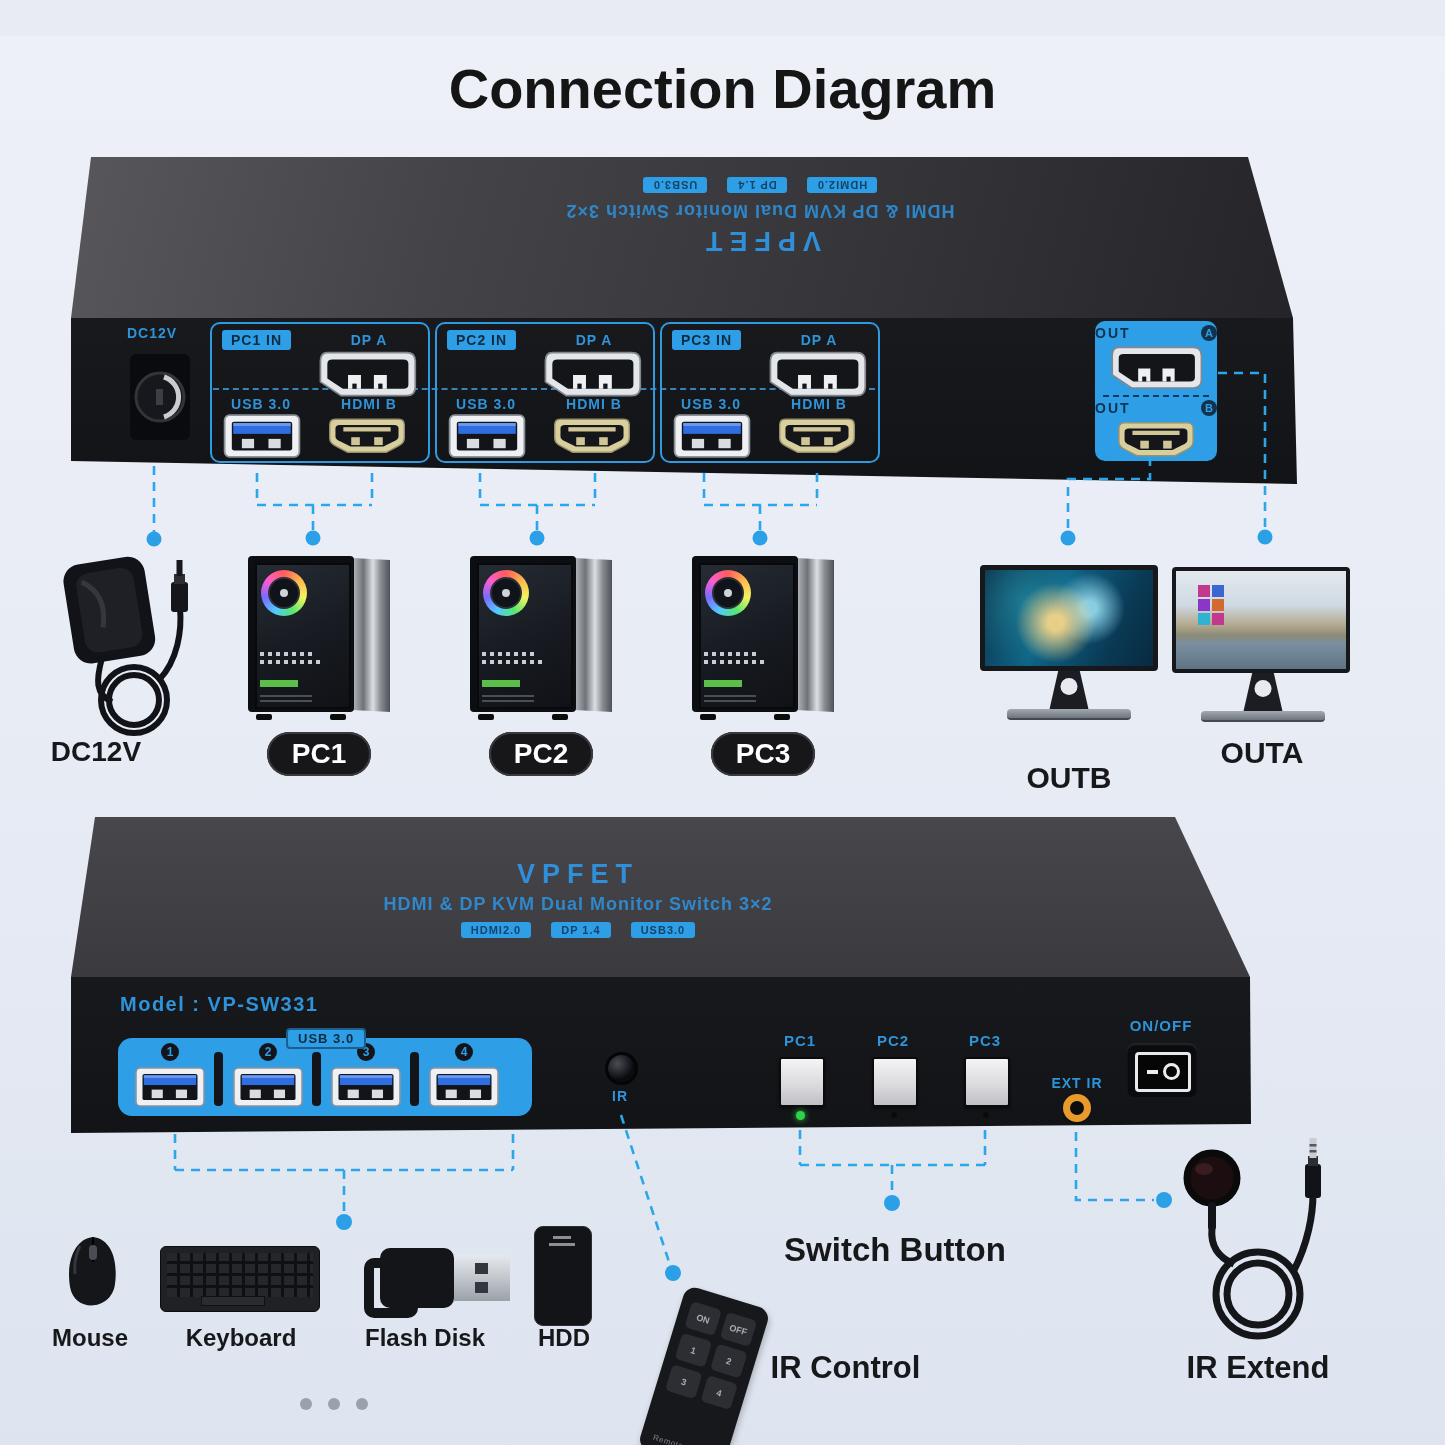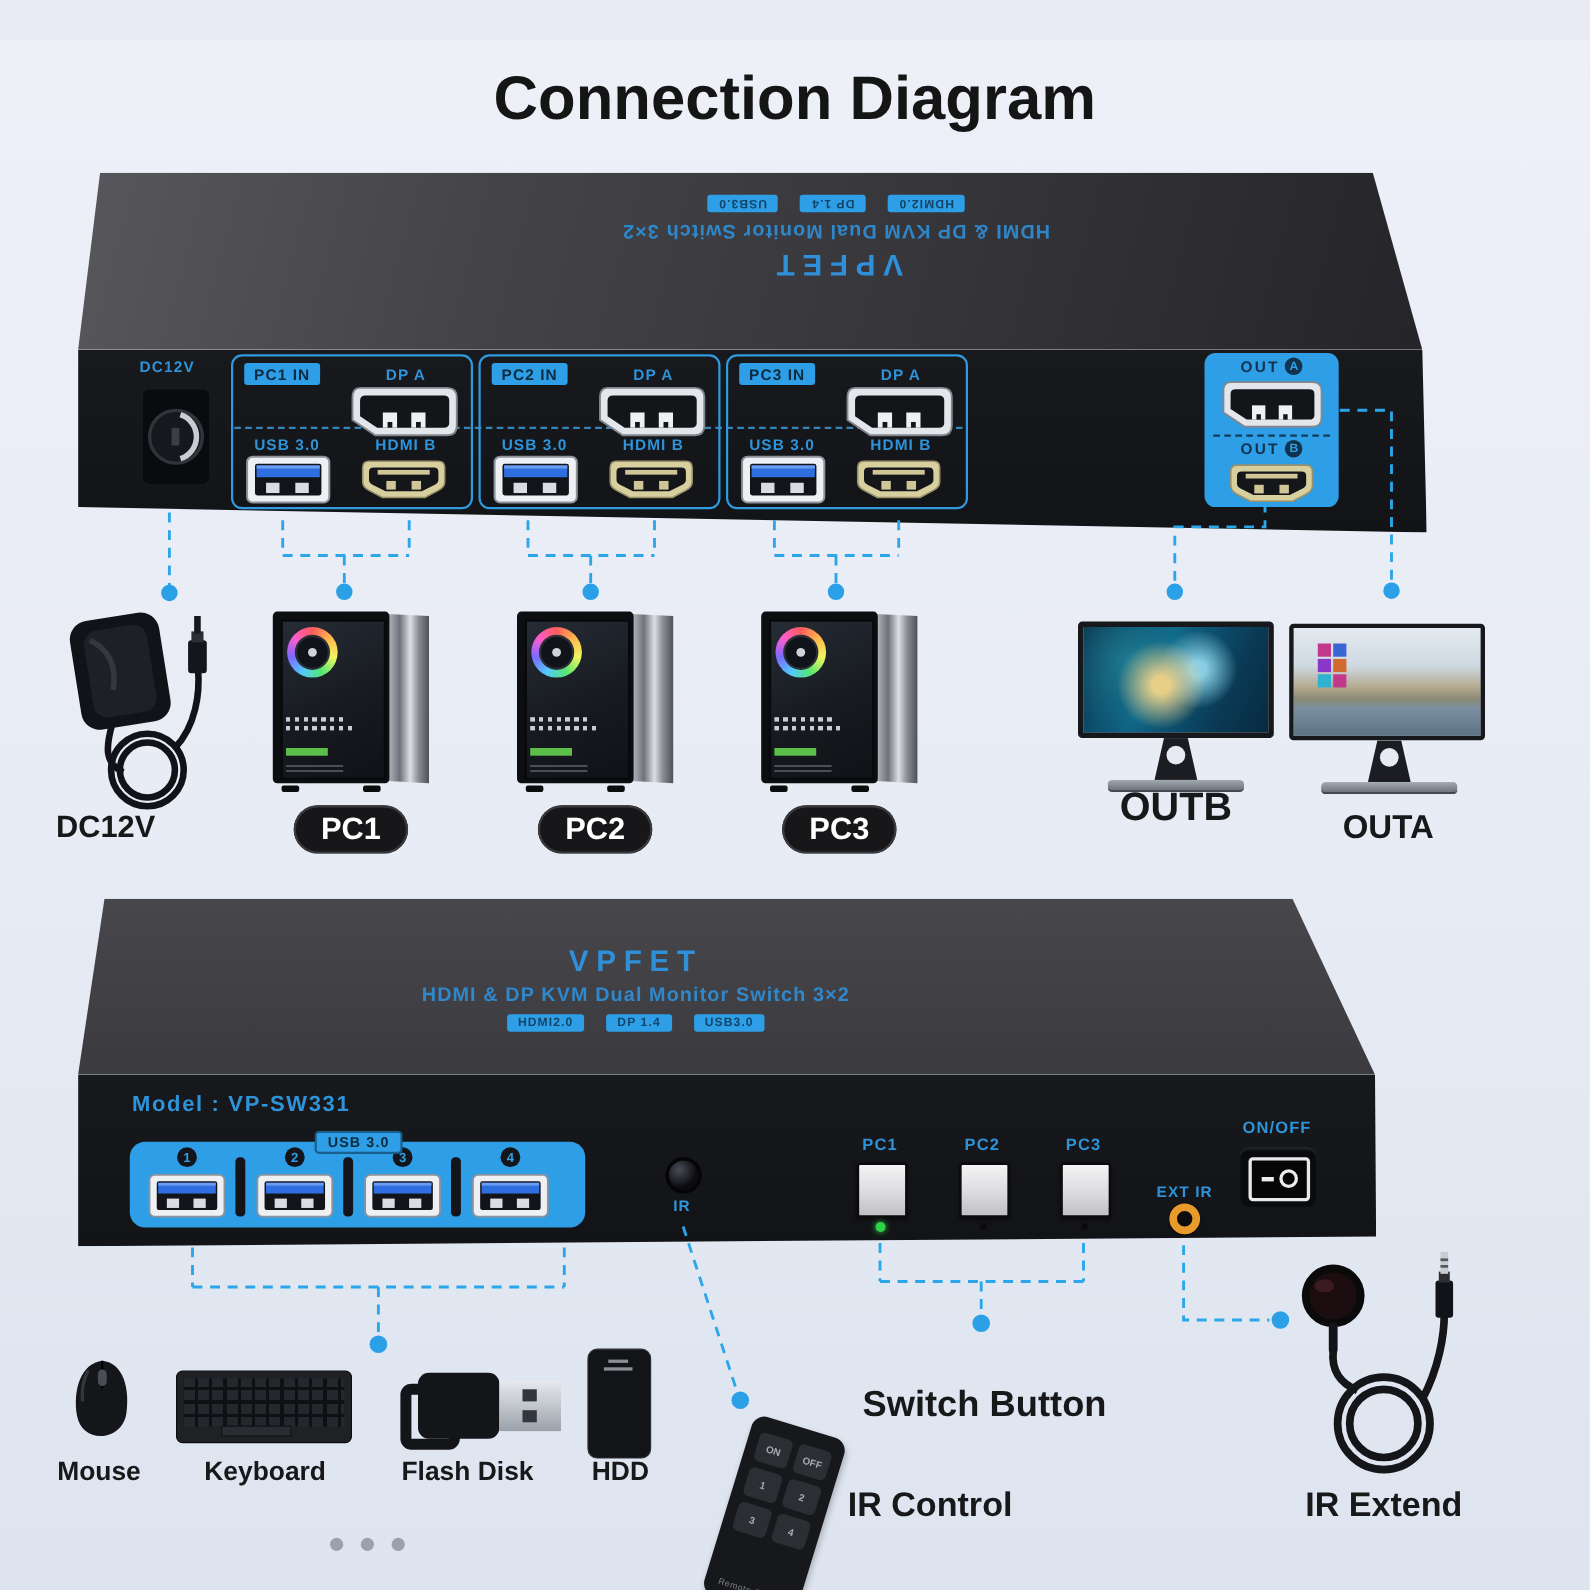--- a/index.html
+++ b/index.html
@@ -30,21 +30,21 @@
   .badge{background:#2e9ee6;color:rgba(10,45,70,.8);font-size:11px;font-weight:700;
     padding:2px 10px;border-radius:3px;letter-spacing:1px;}
   .flip{transform:rotate(180deg);}
   
   .pgroup{width:216px;height:137px;border:2px solid #2f9ae0;border-radius:10px;}
   .chip{position:absolute;left:10px;top:6px;background:#2e9ee6;color:#0d2b3f;font-size:14px;
     font-weight:700;padding:2px 9px;border-radius:3px;letter-spacing:1px;}
   .portlbl{position:absolute;font-size:14px;font-weight:700;color:#2e93d8;letter-spacing:1px;text-align:center;}
   .dashmid{border-top:2px dashed rgba(62,160,224,.8);}
   .outpanel{width:122px;height:140px;background:#2e9ee6;border-radius:10px;}
-  .outlbl{position:absolute;width:100%;display:flex;justify-content:center;align-items:center;gap:5px;
+  .outlbl{position:absolute;width:100%;display:flex;justify-content:space-between;align-items:center;gap:5px;
     font-size:14px;font-weight:800;color:#11334d;letter-spacing:2px;}
   .outcirc{width:16px;height:16px;border-radius:50%;background:#11334d;color:#2e9ee6;
     font-size:11px;font-weight:800;display:flex;align-items:center;justify-content:center;letter-spacing:0;}
   
   .model{font-size:20px;font-weight:700;color:#2e93d8;letter-spacing:1.5px;}
   .usbpanel{width:414px;height:78px;background:#2e9ee6;border-radius:14px;}
   .usbtab{background:#2e9ee6;border:2px solid rgba(10,45,70,.55);border-radius:4px;color:#0d2b3f;
     font-size:13px;font-weight:800;padding:1px 10px;letter-spacing:1px;}
   .numcirc{position:absolute;width:18px;height:18px;border-radius:50%;background:#14151a;color:#2e9ee6;
     font-size:12px;font-weight:800;display:flex;align-items:center;justify-content:center;}
@@ -318,21 +318,21 @@
       <span style="background:#c2388c;"></span>
         <span style="background:#3a66d3;"></span>
       <span style="background:#8a36c8;"></span>
         <span style="background:#d06a2f;"></span>
       <span style="background:#2fb3d0;"></span>
         <span style="background:#c2388c;"></span>
     </div>
     <div class="stand" style="left:64px;top:106px;width:54px;height:38px;"></div>
     <div class="mbase" style="left:29px;top:144px;width:124px;"></div>
   </div>
-  <div class="abs biglbl" style="left:989px;top:676px;width:160px;font-size:36px;">OUTB</div>
+  <div class="abs biglbl" style="left:989px;top:725px;width:160px;font-size:30px;">OUTB</div>
   <div class="abs biglbl" style="left:1182px;top:700px;width:160px;font-size:30px;">OUTA</div>
 
   <div class="abs" style="left:65px;top:775px;width:1195px;height:335px;">
     <div class="abs tface-bot"></div>
     <div class="abs fface-bot"></div>
 
     <div class="abs brand" style="left:253px;top:48px;width:520px;">
       <div class="logo">VPFET</div>
       <div class="product">HDMI &amp; DP KVM Dual Monitor Switch 3×2</div>
       <div class="badges">
@@ -422,21 +422,21 @@
   <div class="abs plabel" style="left:25px;top:1288px;width:130px;">Mouse</div>
   <div class="abs plabel" style="left:156px;top:1288px;width:170px;">Keyboard</div>
   <div class="abs plabel" style="left:340px;top:1288px;width:170px;">Flash Disk</div>
   <div class="abs plabel" style="left:516px;top:1288px;width:96px;">HDD</div>
   <div class="abs dots3" style="left:300px;top:1362px;width:70px;height:12px;">
     <span style="left:0;"></span>
       <span style="left:28px;"></span>
       <span style="left:56px;"></span>
   </div>
 
-  <div class="abs note" style="left:745px;top:1221px;width:300px;">Switch Button</div>
+  <div class="abs note" style="left:745px;top:1195px;width:300px;">Switch Button</div>
 
   <div class="abs remote" style="left:660px;top:1258px;">
     <div class="grid">
       <div class="rbtn">ON</div>
       <div class="rbtn">OFF</div>
       <div class="rbtn">1</div>
       <div class="rbtn">2</div>
       <div class="rbtn">3</div>
       <div class="rbtn">4</div>
     </div>

